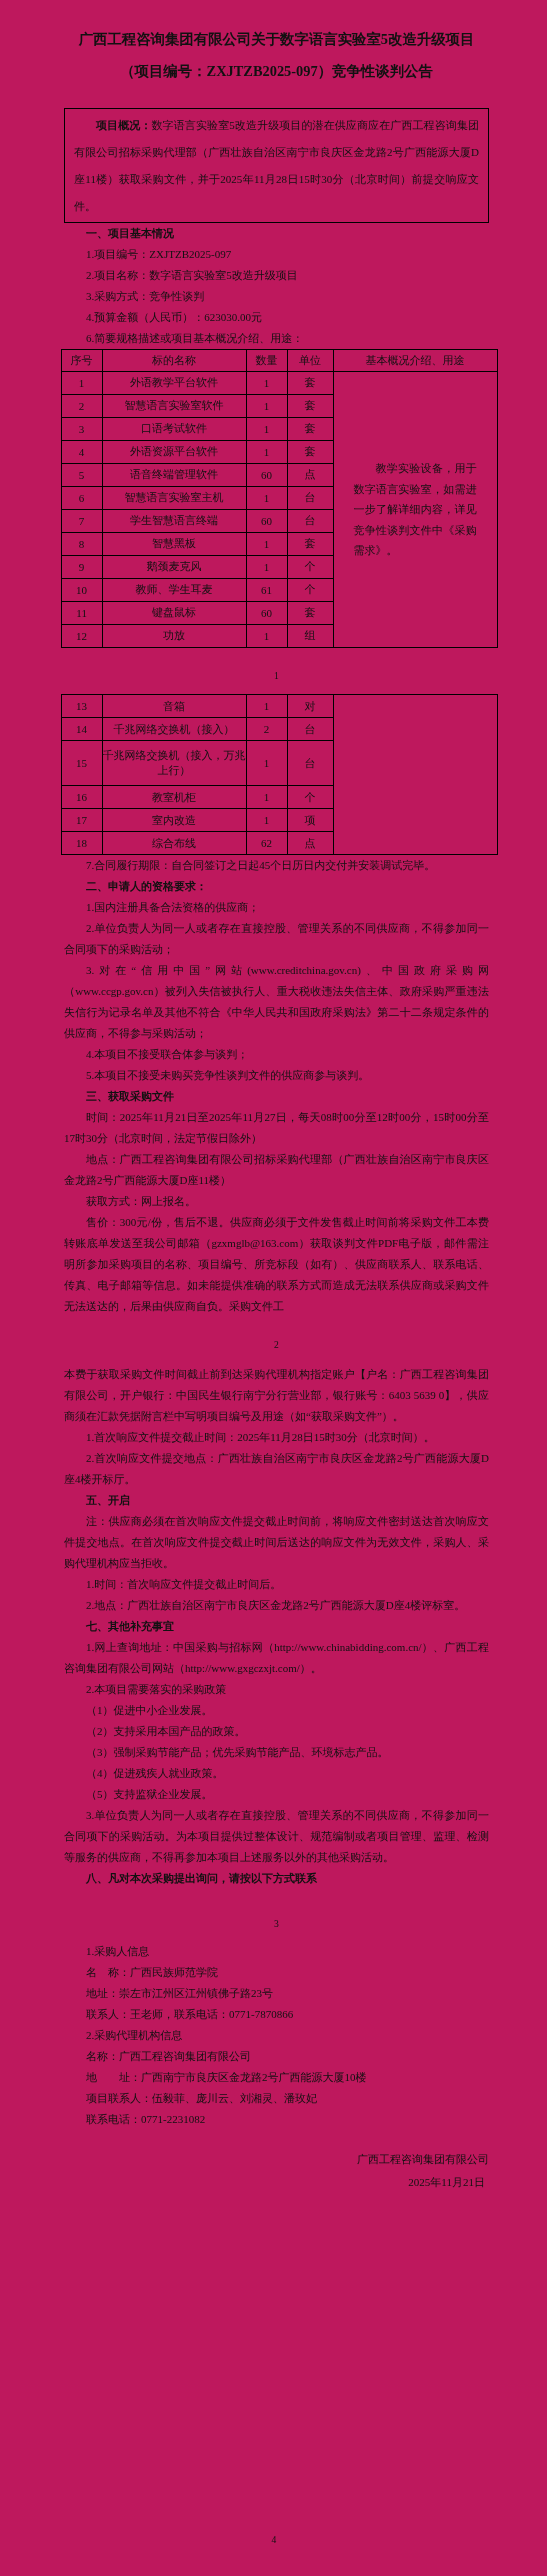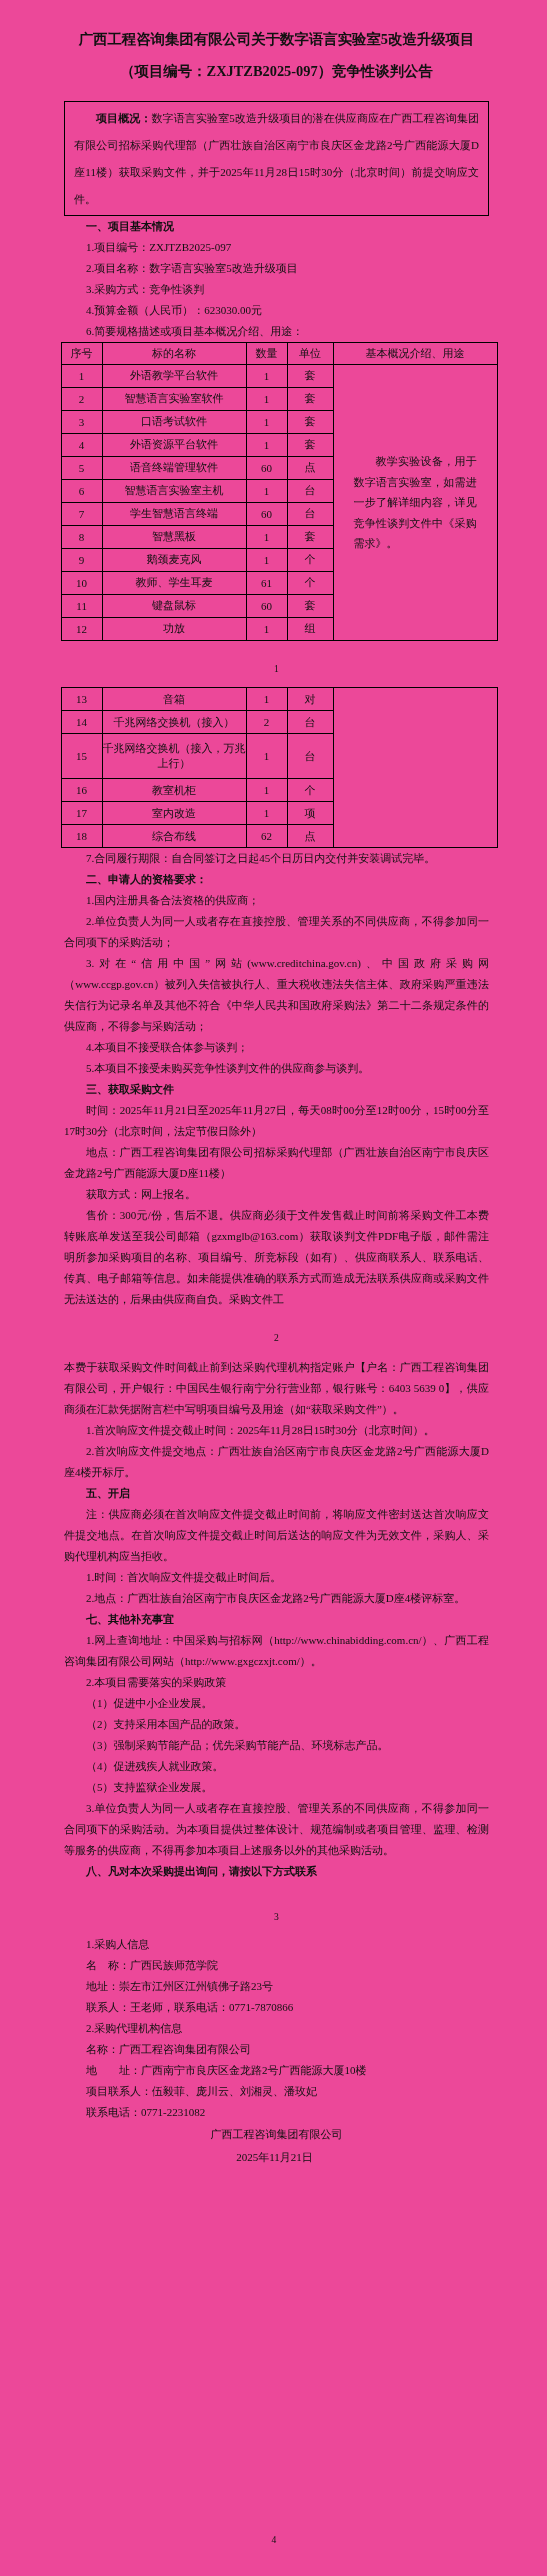--- a/index.html
+++ b/index.html
@@ -1,32 +1,32 @@
 <!DOCTYPE html>
 <html style="font-size:11px"><head>
 <meta charset="utf-8">
 <style>
   html, body { margin: 0; padding: 0; background: #ffffff; }
   .document {
     position: relative;
     width: 548px;
     height: 2576px;
-    background: #ec4899;
+    background: #be185d;
     color: #111111;
     font-family: "Liberation Serif", "DejaVu Serif", serif;
     font-size: 11px;
     overflow: hidden;
   }
   .content { padding: 23px 59px 0 64px; }
 
   .doc-title { text-align: center; font-weight: bold; font-size: 14.4px; line-height: 32px; margin-bottom: 1.4px; }
 
   .overview-box {
     border: 0.7px solid #000000;
-    margin-top: 14px;
+    margin-top: 21px;
     padding: 2.7px 9px;
   }
   .box-para { margin: 0; line-height: 27px; text-align: justify; text-indent: 2em; }
   .bold { font-weight: bold; }
 
   .para { margin: 0; line-height: 21px; text-align: justify; text-indent: 2em; }
   .heading { font-weight: bold; }
   .flush { text-indent: 0; }
 
   .goods-table {
@@ -48,21 +48,21 @@
   .goods-table tr.tall td { height: 44px; }
   td.usage { padding: 0 6.8px; text-align: justify; }
   td.usage p { margin: 13px; text-indent: 2em; line-height: 20.5px; text-align: justify; }
 
   .pagenum { margin: 0; text-align: center; font-size: 9.6px; line-height: 18px; text-indent: 0; }
   .pagenum.pn1 { margin-top: 19px; margin-bottom: 9.6px; }
   .pagenum.pn2 { margin-top: 19px; margin-bottom: 9.6px; }
   .pagenum.pn3 { margin-top: 26px; margin-bottom: 8.2px; }
   .pagenum.pn4 { position: absolute; left: 0; width: 548px; bottom: 27px; }
 
-  .signature { text-align: center; line-height: 22.6px; }
+  .signature { margin-top: 18px; text-align: right; line-height: 22.6px; }
   .sign-line { margin: 0; }
   .sign-date { margin: 0; padding-right: 4.1px; }
 </style>
 </head>
 <body>
 
 <div class="document">
   <div class="content">
 
     <div class="doc-title">

